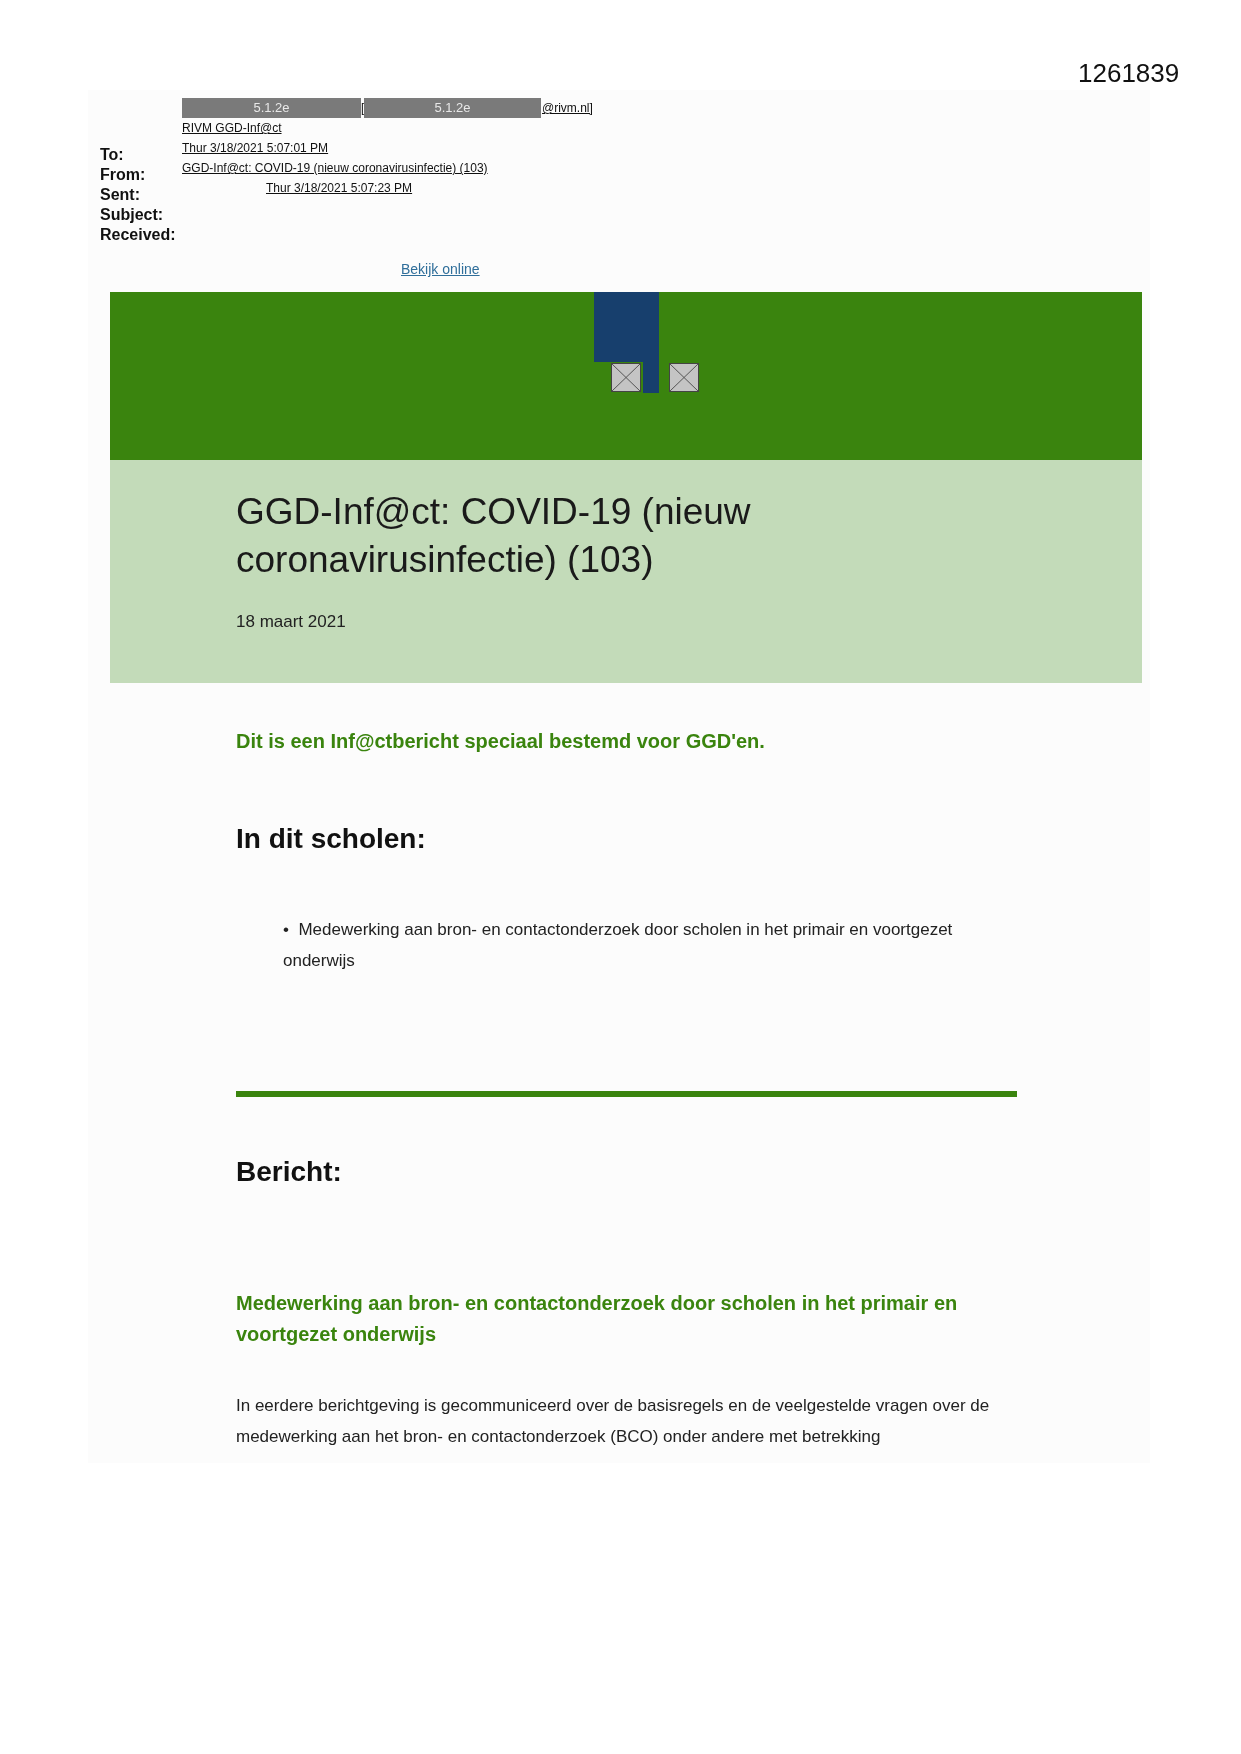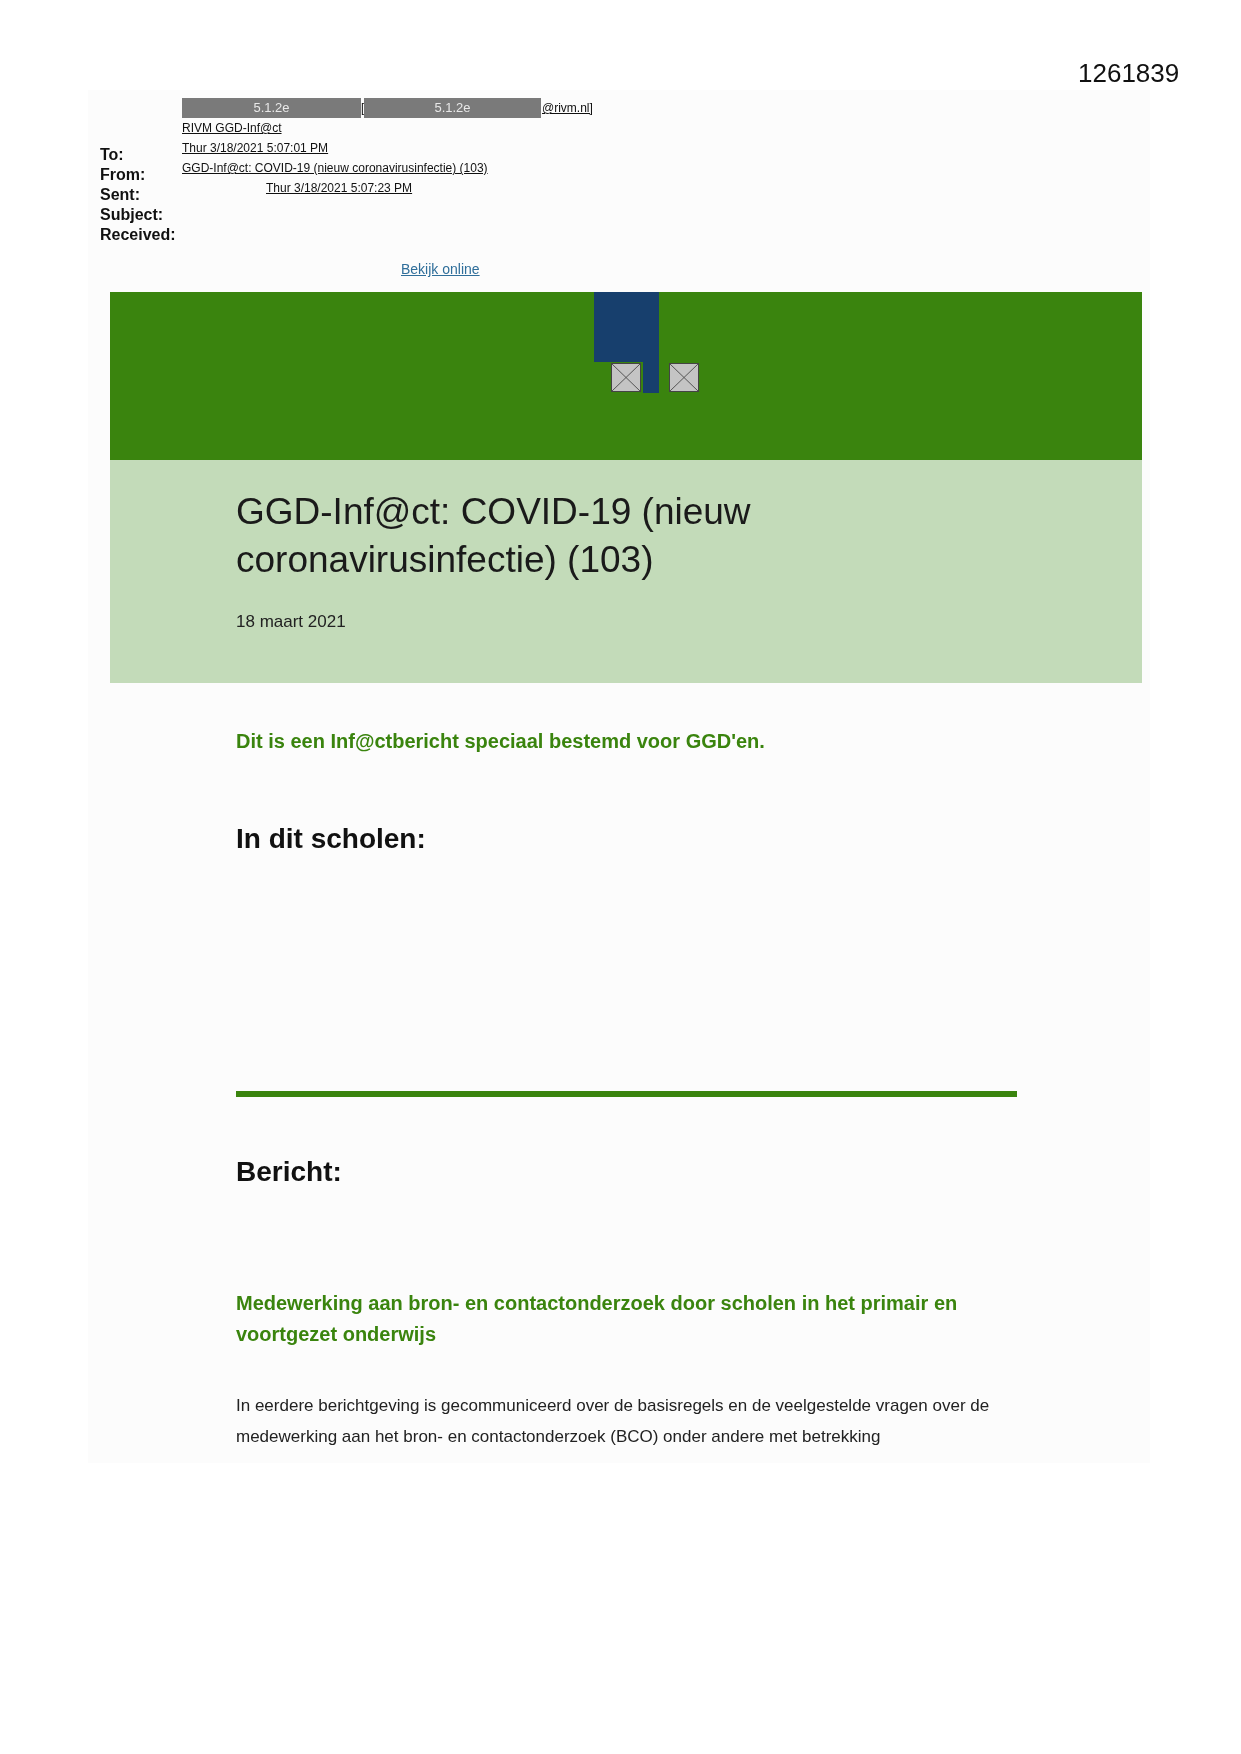--- a/index.html
+++ b/index.html
@@ -72,19 +72,20 @@
 </div>
 <div class="abs band-light"></div>
 
 <div class="abs title">GGD-Inf@ct: COVID-19 (nieuw coronavirusinfectie) (103)</div>
 <div class="abs date">18 maart 2021</div>
 
 <div class="abs intro">Dit is een Inf@ctbericht speciaal bestemd voor GGD'en.</div>
 <div class="abs h-toc">In dit scholen:</div>
 
 <ul class="abs toc">
+  <li><span>•&nbsp;&nbsp;</span><span>Medewerking aan bron- en contactonderzoek door scholen in het primair en voortgezet onderwijs</span></li>
 </ul>
 
 <div class="abs divider"></div>
 
 <div class="abs h-msg">Bericht:</div>
 <div class="abs sec-title">Medewerking aan bron- en contactonderzoek door scholen in het primair en voortgezet onderwijs</div>
 <div class="abs body-text">In eerdere berichtgeving is gecommuniceerd over de basisregels en de veelgestelde vragen over de medewerking aan het bron- en contactonderzoek (BCO) onder andere met betrekking</div>
 
 </body></html>

